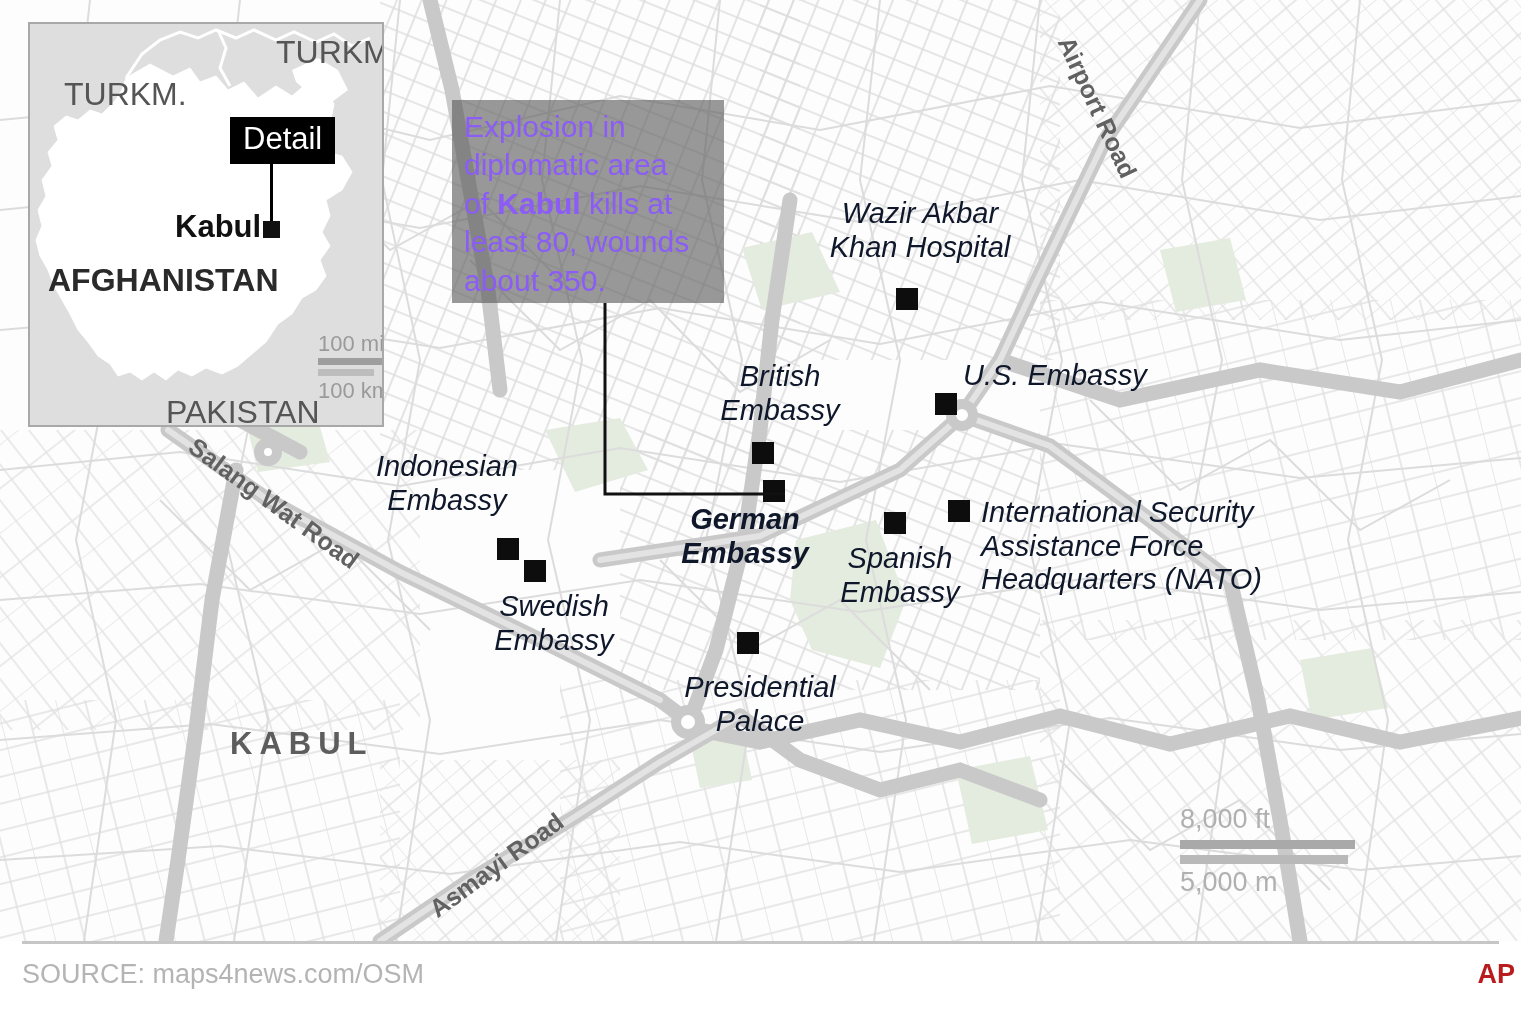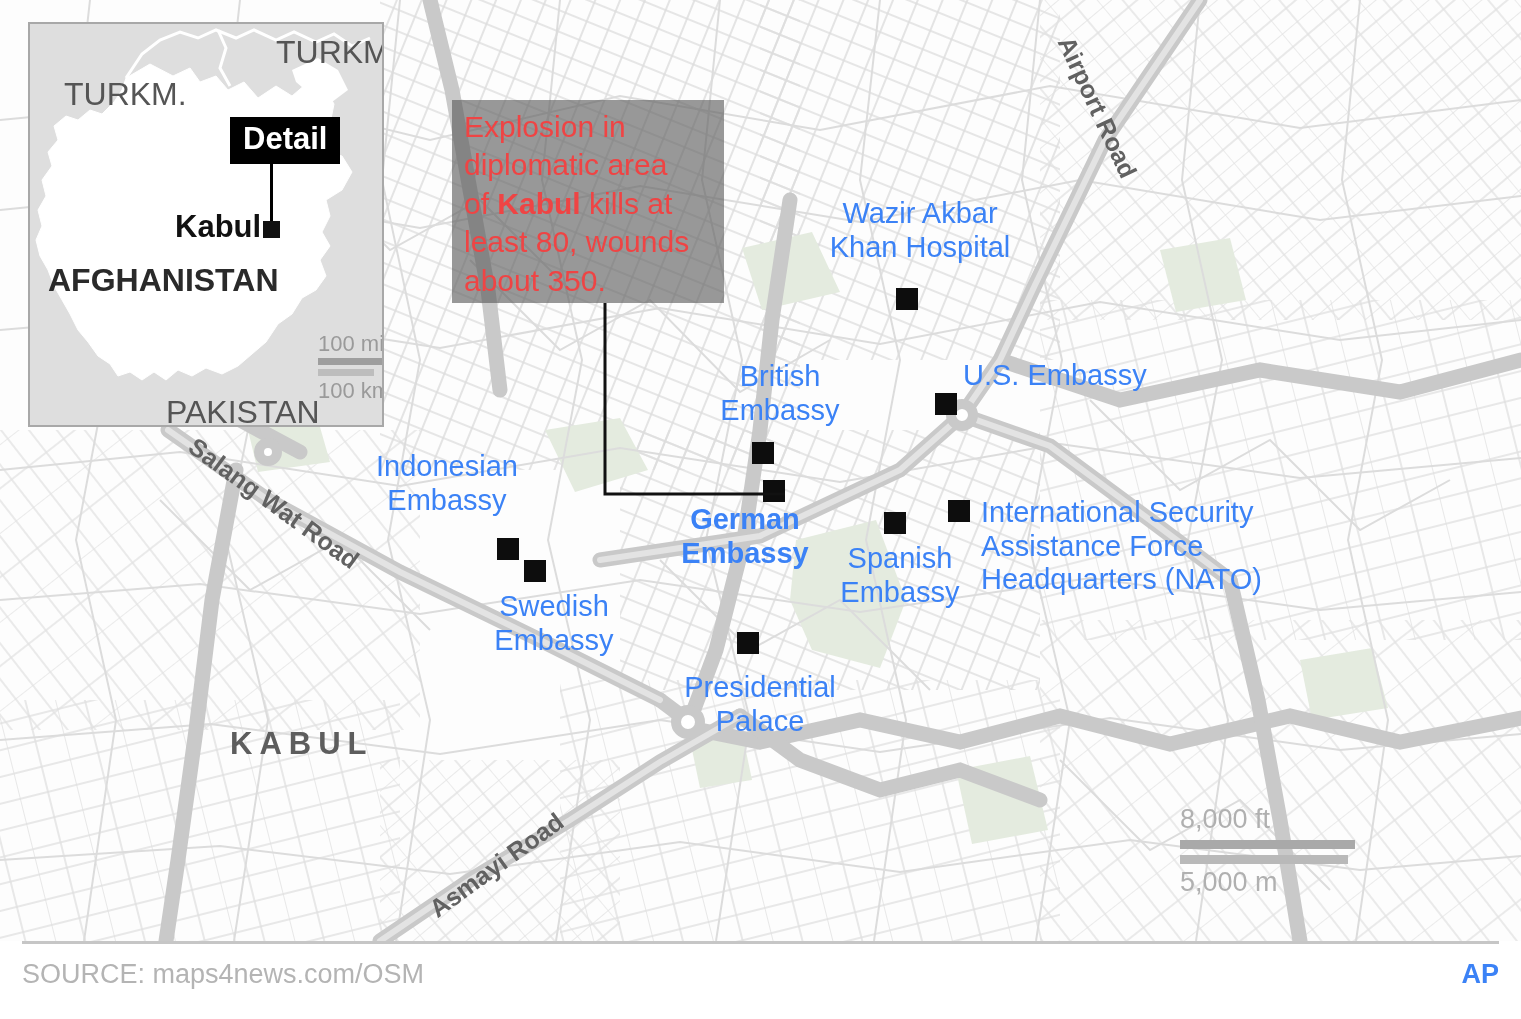--- a/index.html
+++ b/index.html
@@ -8,44 +8,44 @@
   #page{position:relative;width:1521px;height:1019px;background:#ffffff;overflow:hidden;}
 
   
   #map-area{position:absolute;left:0;top:0;width:1521px;height:941px;background:#fdfdfd;overflow:hidden;}
   #map-svg{position:absolute;left:0;top:0;width:1521px;height:941px;}
 
   
   .marker{position:absolute;width:22px;height:22px;background:#0d0d0d;}
 
   
-  .lbl{position:absolute;color:#3b82f6;font-size:29px;line-height:1.16;white-space:pre;}
+  .lbl{position:absolute;color:#0f172a;font-size:29px;line-height:1.16;white-space:pre;font-style:italic;}
   .lbl.bold{font-weight:bold;}
   .lbl.center{text-align:center;}
 
   .road-lbl{position:absolute;color:#616161;font-size:25px;font-weight:bold;white-space:nowrap;
             transform-origin:0 0;}
 
   #city-label{position:absolute;color:#5d5d5d;font-size:31px;font-weight:bold;letter-spacing:7px;}
 
   
   #callout{position:absolute;left:452px;top:100px;width:272px;height:203px;
            background:rgba(90,90,90,0.62);}
-  #callout-text{position:absolute;left:12px;top:8px;width:252px;color:#ef4444;
+  #callout-text{position:absolute;left:12px;top:8px;width:252px;color:#8b5cf6;
                 font-size:30px;line-height:1.28;}
   #callout-text b{font-weight:bold;}
   #leader{position:absolute;left:603px;top:303px;width:182px;height:193px;}
 
   
   #inset{position:absolute;left:28px;top:22px;width:356px;height:405px;
          background:#dedede;border:2px solid #a8a8a8;box-sizing:border-box;overflow:hidden;}
   #inset-svg{position:absolute;left:0;top:0;width:352px;height:401px;}
   .inset-lbl{position:absolute;font-size:32px;color:#555555;white-space:nowrap;}
   .inset-lbl.country{font-weight:bold;color:#2a2a2a;}
-  #detail-box{position:absolute;background:#000000;color:#ffffff;font-weight:bold;
+  #detail-box{position:absolute;background:#000000;color:#ffffff;font-weight:normal;
               font-size:31px;padding:4px 13px 7px 13px;}
   #detail-line{position:absolute;background:#000000;}
   #kabul-dot{position:absolute;width:17px;height:17px;background:#111111;}
   #kabul-name{position:absolute;font-size:31px;font-weight:bold;color:#111111;}
 
   
   #inset-scale{position:absolute;left:288px;top:308px;width:86px;}
   .isc-txt{color:#9a9a9a;font-size:22px;line-height:1.05;}
   .isc-bar1{height:7px;background:#9e9e9e;width:84px;margin:3px 0 4px 0;}
   .isc-bar2{height:7px;background:#bdbdbd;width:56px;margin-bottom:3px;}
@@ -53,21 +53,21 @@
   
   #main-scale{position:absolute;left:1180px;top:805px;width:175px;}
   .msc-txt{color:#b0b0b0;font-size:27px;line-height:1.1;}
   .msc-bar1{height:9px;background:#a9a9a9;width:175px;margin:5px 0 6px 0;}
   .msc-bar2{height:9px;background:#b9b9b9;width:168px;margin-bottom:4px;}
 
   
   #footer{position:absolute;left:0;top:941px;width:1521px;height:78px;background:#ffffff;}
   #footer-rule{position:absolute;left:22px;top:0px;width:1477px;height:3px;background:#c6c6c6;}
   #source{position:absolute;left:22px;top:18px;font-size:27px;color:#b4b4b4;}
-  #ap{position:absolute;right:22px;top:18px;font-size:27px;color:#3b82f6;font-weight:bold;}
+  #ap{position:absolute;right:6px;top:18px;font-size:27px;color:#b91c1c;font-weight:bold;}
 </style>
 </head>
 <body>
 
 <div id="page">
 
   <div id="map-area">
 
     <svg id="map-svg" viewBox="0 0 1521 941" preserveAspectRatio="none">
       <defs>

